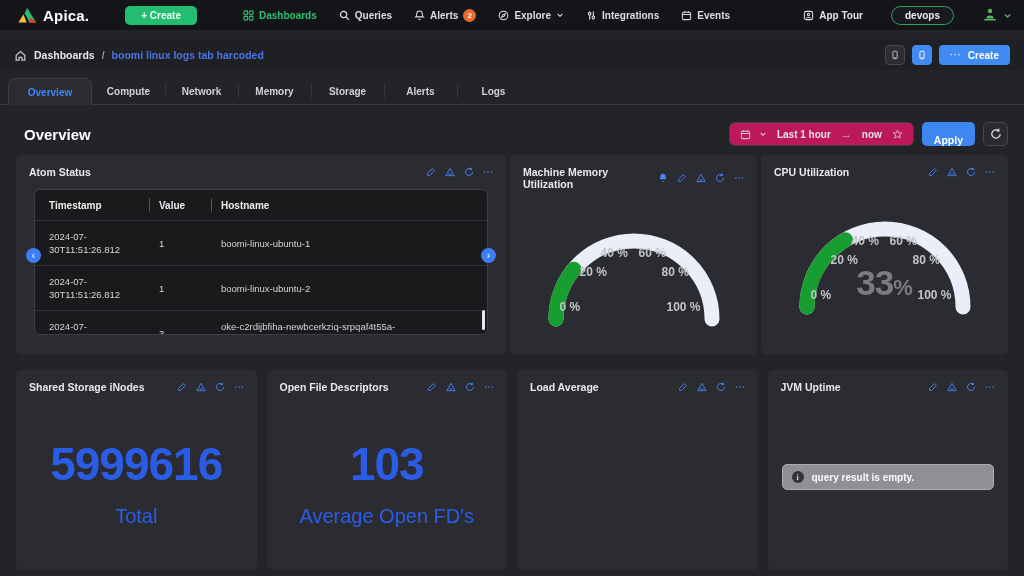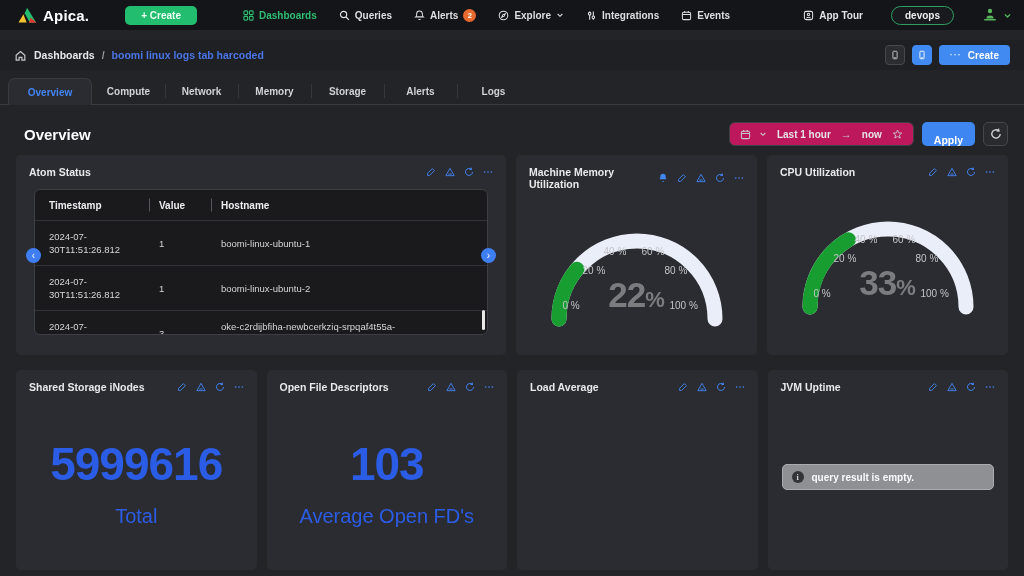--- a/index.html
+++ b/index.html
@@ -58,21 +58,21 @@
   .time-ctl { height:24px; background:#be185d; border:1px solid #404146; border-radius:6px;
     display:flex; align-items:center; gap:8px; padding:0 10px; font-size:10px; font-weight:bold; color:#e4e4e6; cursor:pointer; }
   .time-ctl .lbl { padding:0 2px; }
   .time-ctl .arr { color:#c8c8cc; font-size:11px; }
   .apply-btn { height:24px; background:#3e86f2; color:#fff; border:none; border-radius:5px;
     font-family:inherit; font-size:10.5px; font-weight:bold; padding:12px 12px; cursor:pointer; }
   .refresh-btn { width:25px; height:24px; background:#2a2b2f; border:1px solid #46474c; border-radius:5px;
     display:flex; align-items:center; justify-content:center; color:#d6d6d9; cursor:pointer; }
 
   
-  .row1 { margin:6px 16px 0; display:flex; gap:10px; height:200px; }
+  .row1 { margin:6px 16px 0; display:flex; gap:4px; height:200px; }
   .row2 { margin:15px 16px 0; display:flex; gap:10px; height:200px; }
   .panel { background:#2b2c31; border-radius:5px; position:relative; overflow:hidden; flex:1; }
   .panel.atom { flex:0 0 490px; }
   .panel-head { display:flex; align-items:center; justify-content:space-between; padding:11px 13px 5px; }
   .panel-title { font-size:10.5px; font-weight:bold; color:#e9e9ec; }
   .picons { display:flex; align-items:center; gap:9px; color:#4286f5; }
   .picons span { cursor:pointer; display:flex; }
 
   
   .atable { margin:6px 18px 0; background:#1a1a1d; border:1px solid #3e3f44; border-radius:6px;
@@ -86,21 +86,21 @@
   .arow .ts { width:100px; line-height:13px; overflow-wrap:break-word; }
   .arow .host { line-height:13px; padding-right:14px; overflow-wrap:break-word; }
   .atable::after { content:''; position:absolute; right:2px; bottom:4px; width:3px; height:20px; background:#e9e9e9; border-radius:2px; }
   .car-btn { position:absolute; top:93px; width:15px; height:15px; border-radius:50%; background:#3f7df2; color:#fff;
     display:flex; align-items:center; justify-content:center; font-size:10px; line-height:1; cursor:pointer; z-index:3; }
   .car-btn.left { left:10px; } .car-btn.right { right:10px; }
 
   
   .gauge-wrap { position:relative; width:210px; height:122px; margin:16px auto 0; }
   .gauge-wrap svg.arc { position:absolute; inset:0; }
-  .gtick { position:absolute; font-size:10px; font-weight:normal; color:#c3c4c8; white-space:nowrap; }
+  .gtick { position:absolute; font-size:12px; font-weight:bold; color:#c3c4c8; white-space:nowrap; }
   .t0{left:31px;top:89px} .t1{left:51px;top:54px} .t2{left:72px;top:35px}
   .t3{left:110px;top:35px} .t4{left:133px;top:54px} .t5{left:138px;top:89px}
   .gauge-value { position:absolute; left:0; right:0; top:64px; text-align:center; color:#7b7c80; font-weight:bold; }
   .gauge-value .num { font-size:35px; letter-spacing:-1px; }
   .gauge-value .pct { font-size:22px; }
 
   
   .stat-body { height:168px; display:flex; flex-direction:column; align-items:center; justify-content:center; gap:14px; color:#2b5ce6; }
   .stat-num { font-size:46px; font-weight:bold; letter-spacing:-1px; }
   .stat-num.mid { font-size:42px; }
@@ -392,23 +392,20 @@
       <svg class="arc" width="210" height="122" viewBox="0 0 210 122">
         <path d="M 27 108 A 78 78 0 0 1 183 108" fill="none" stroke="#e9eef8" stroke-width="15" stroke-linecap="round"></path>
         <path class="gauge-fill" d="M 27 108 A 78 78 0 0 1 183 108" fill="none" stroke="#189e30" stroke-width="15" stroke-linecap="round" stroke-dasharray="53.90972993560085 250.04422698000386"></path>
       </svg>
       <span class="gtick t0">0 %</span>
       <span class="gtick t1">20 %</span>
       <span class="gtick t2">40 %</span>
       <span class="gtick t3">60 %</span>
       <span class="gtick t4">80 %</span>
       <span class="gtick t5">100 %</span>
-      <div class="gauge-value">
-        <span class="num">22</span><span class="pct">%</span>
-      </div>
     </div>
   </div>
 
   <div class="panel">
     <div class="panel-head">
       <span class="panel-title">CPU Utilization</span>
       <span class="picons">
         <span>
             <svg width="10" height="10" viewBox="0 0 12 12" fill="none" stroke="currentColor" stroke-width="1.1">
               <path d="M7.6 1.9 L10.1 4.4 L4.4 10.1 H1.9 V7.6 Z"></path>

